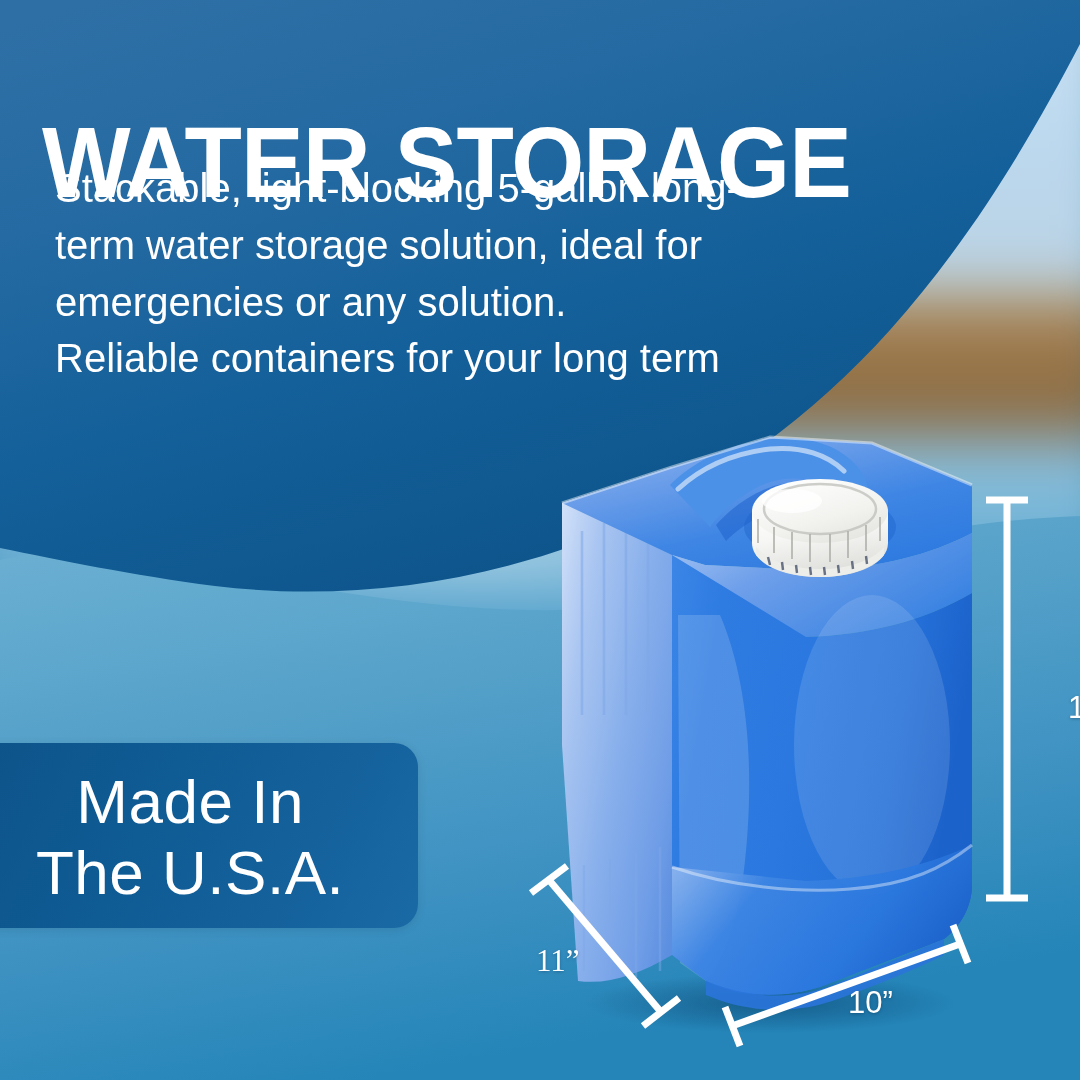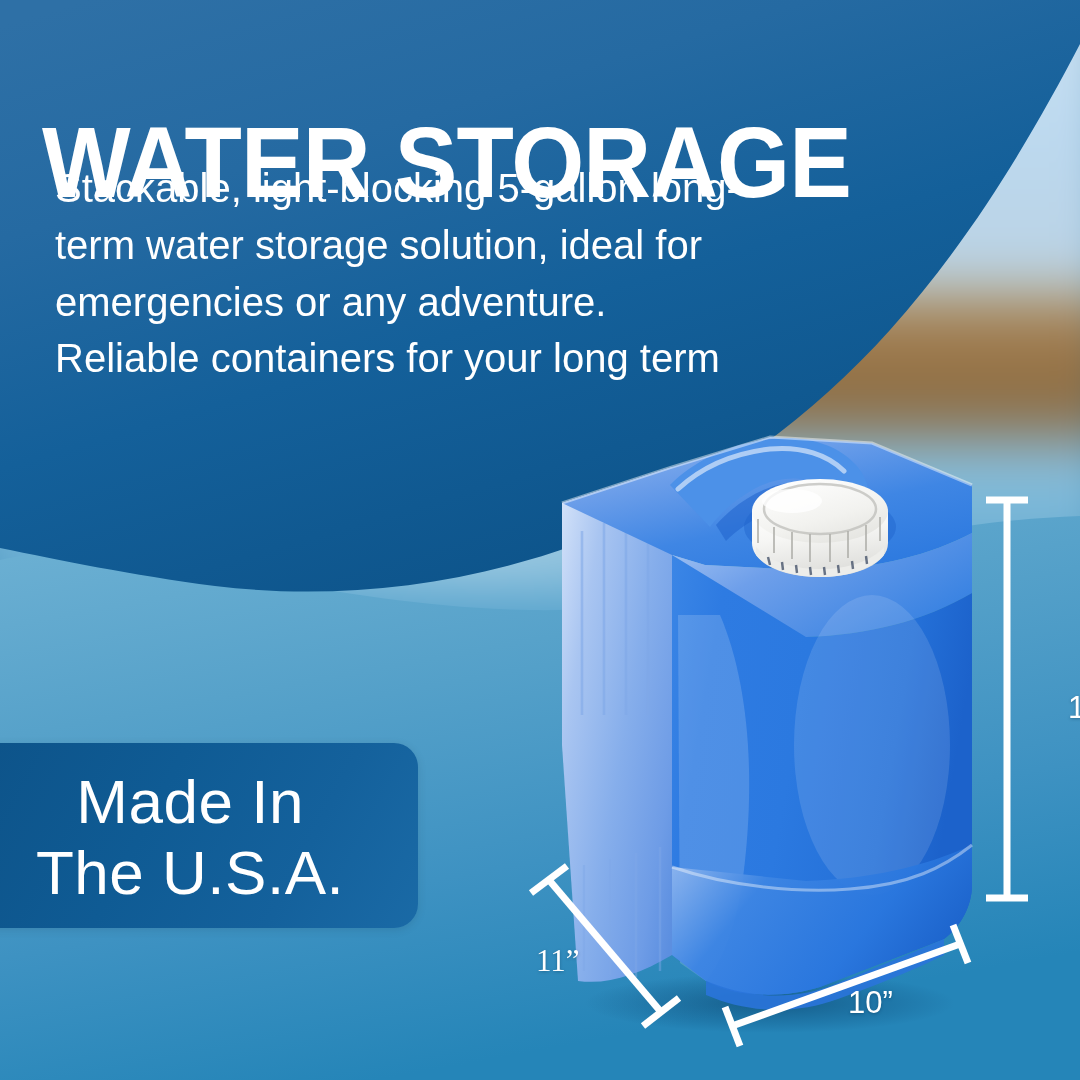--- a/index.html
+++ b/index.html
@@ -300,21 +300,21 @@
 
   <span class="dim-label dim-15">15”</span>
   <span class="dim-label dim-11">11”</span>
   <span class="dim-label dim-10">10”</span>
 
   <h1 class="headline">WATER STORAGE</h1>
 
   <div class="subcopy">
     <p>Stackable, light-blocking 5-gallon long-</p>
     <p>term water storage solution, ideal for</p>
-    <p>emergencies or any adventure.</p>
+    <p>emergencies or any solution.</p>
     <p>Reliable containers for your long term</p>
   </div>
 
   <div class="usa-badge">
     <div class="usa-text">
       <span>Made In</span>
       <span>The U.S.A.</span>
     </div>
   </div>
 

